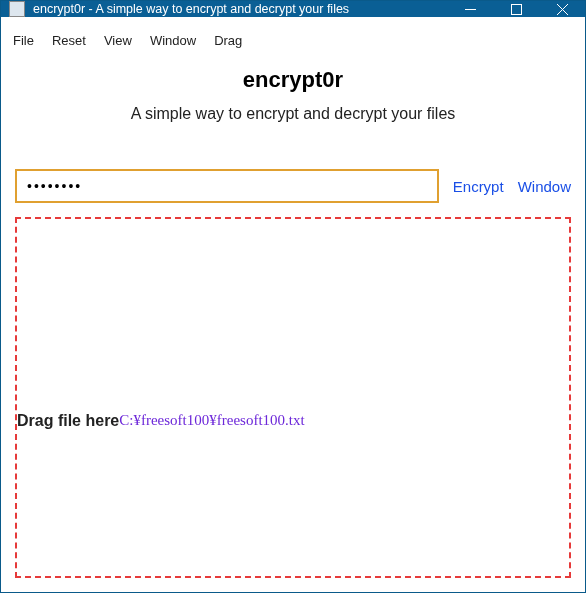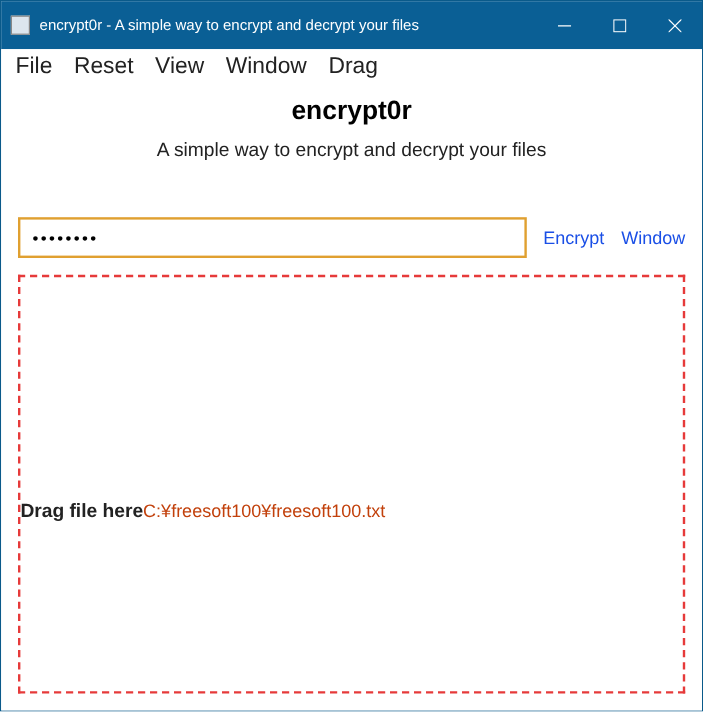--- a/index.html
+++ b/index.html
@@ -13,21 +13,21 @@
 .window {
   width: 586px;
   height: 593px;
   border: 1px solid #0a5a8a;
   display: flex;
   flex-direction: column;
 }
 .titlebar {
   background: #0a5f95;
   color: #fff;
-  height: 40px;
+  height: 16px;
   display: flex;
   align-items: center;
   padding-left: 8px;
   font-size: 12.5px;
 }
 .titlebar .app-icon {
   width: 16px;
   height: 16px;
   background: #dde6ee;
   border: 1px solid #888;
@@ -43,26 +43,27 @@
   justify-content: center;
   font-size: 14px;
   color: #fff;
   cursor: default;
 }
 .win-btn svg { display: block; }
 .menubar {
   display: flex;
   gap: 2px;
   padding: 2px 4px 2px 4px;
-  font-size: 19px;
+  font-size: 13px;
   color: #222;
   background: #fff;
   border-bottom: 1px solid transparent;
   height: 24px;
-  align-items: flex-start;
+  align-items: flex-end;
+  margin-top: 12px;
 }
 .menubar .menu-item { padding: 2px 8px; cursor: default; }
 .content {
   flex: 1;
   padding: 8px 14px 14px 14px;
   display: flex;
   flex-direction: column;
   background: #fff;
 }
 .heading {
@@ -109,21 +110,22 @@
   align-items: center;
   padding-top: 46px;
 }
 .drop-heading {
   font-weight: bold;
   font-size: 16px;
   color: #222;
 }
 .drop-path {
   font-size: 15px;
-  color: #c2410c;
+  color: #6d28d9;
+  font-family: Liberation Serif, serif;
 }
 </style>
 </head>
 <body>
 
 <div class="window">
 
   <div class="titlebar">
     <div class="app-icon"></div>
     <div class="title">encrypt0r - A simple way to encrypt and decrypt your files</div>

